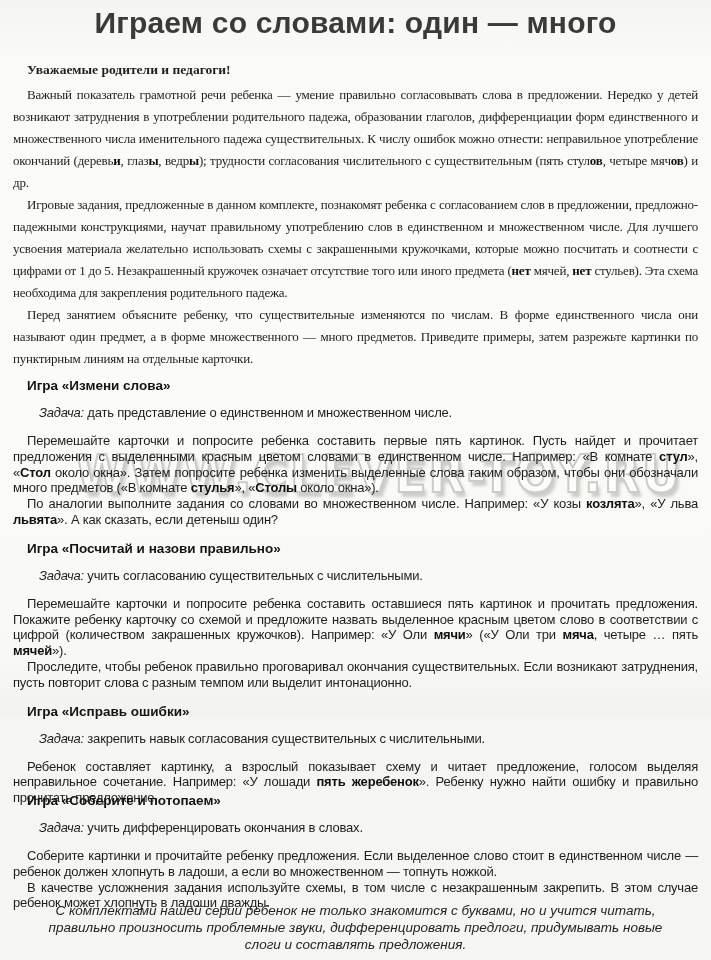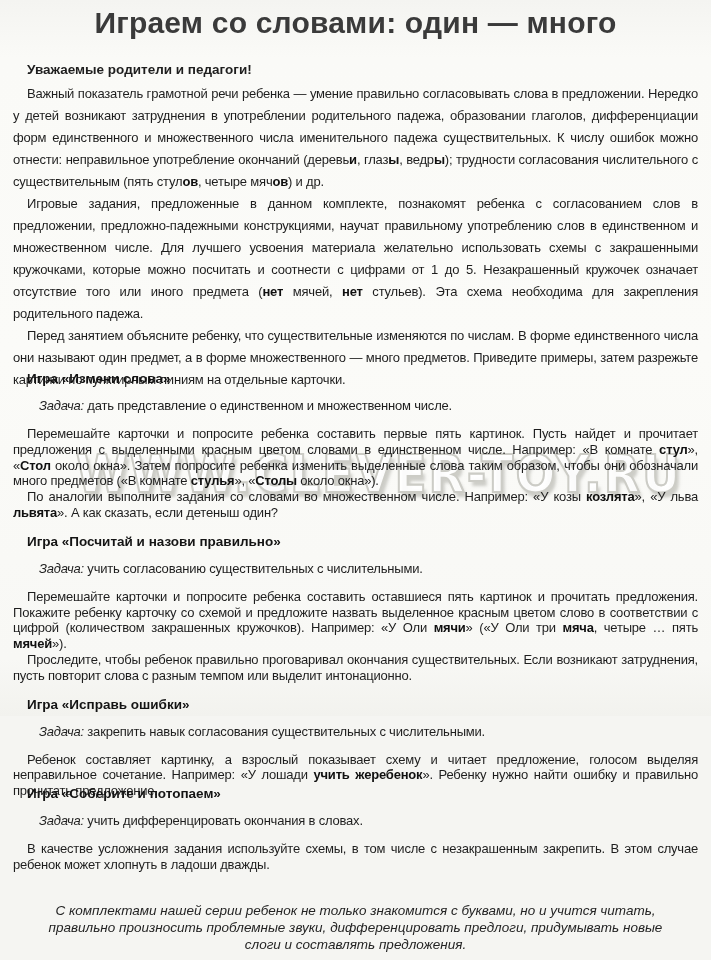--- a/index.html
+++ b/index.html
@@ -25,40 +25,40 @@
     font-family:"DejaVu Sans",sans-serif;
     font-weight:bold;font-size:47px;letter-spacing:2px;
     color:rgba(255,255,255,0.92);
     -webkit-text-stroke:2px #ccccc6;
     text-shadow:3px 4px 3px rgba(150,150,143,0.45);
     transform:scaleY(1.08);
     white-space:nowrap;
     user-select:none;
   }
   .sec{position:absolute;left:13px;right:13px;z-index:2;}
-  #intro{top:62px;}
+  #intro{top:62px;font-family:Liberation Serif, serif;}
   #games-block{top:366px;}
   #game-4{top:781px;}
   #footer-sec{top:894px;left:34px;right:34px;text-align:center;}
 
   .salutation{
     font-weight:bold;font-size:13.5px;
     margin:0 0 6px 14px;
   }
   .body-p{
     margin:0;text-align:justify;text-indent:14px;
     font-size:13px;line-height:22px;letter-spacing:-0.2px;
     color:#1e1e1e;
   }
   .game .body-p{line-height:15.8px;}
   .game-title{
     font-size:13.5px;font-weight:bold;color:#141414;
     margin:13px 0 7px 14px;
   }
-  .game:first-child .game-title, #game-4 .game-title{margin-top:5px;}
+  .game:first-child .game-title, #game-4 .game-title{margin-top:12px;}
   .task-line{
     margin:12px;text-indent:14px;
     font-size:13px;line-height:16px;letter-spacing:-0.2px;
   }
   .task-label{font-style:italic;}
   .hl{font-weight:bold;color:#101010;}
   .footer-note{
     font-style:italic;font-size:13.5px;line-height:17px;
     margin:8px auto;max-width:630px;color:#242424;
   }
@@ -95,28 +95,29 @@
     <div class="game">
       <h2 class="game-title">Игра «Посчитай и назови правильно»</h2>
       <p class="task-line"><span class="task-label">Задача:</span><span> учить согласованию существительных с числительными.</span></p>
       <p class="body-p"><span>Перемешайте карточки и попросите ребенка составить оставшиеся пять картинок и прочитать предложения. Покажите ребенку карточку со схемой и предложите назвать выделенное красным цветом слово в соответствии с цифрой (количеством закрашенных кружочков). Например: «У Оли </span><span class="hl">мячи</span><span>» («У Оли три </span><span class="hl">мяча</span><span>, четыре … пять </span><span class="hl">мячей</span><span>»).</span></p>
       <p class="body-p"><span>Проследите, чтобы ребенок правильно проговаривал окончания существительных. Если возникают затруднения, пусть повторит слова с разным темпом или выделит интонационно.</span></p>
     </div>
 
     <div class="game">
       <h2 class="game-title">Игра «Исправь ошибки»</h2>
       <p class="task-line"><span class="task-label">Задача:</span><span> закрепить навык согласования существительных с числительными.</span></p>
-      <p class="body-p"><span>Ребенок составляет картинку, а взрослый показывает схему и читает предложение, голосом выделяя неправильное сочетание. Например: «У лошади </span><span class="hl">учить жеребенок</span><span>». Ребенку нужно найти ошибку и правильно прочитать предложение.</span></p>
+      <p class="body-p"><span>Ребенок составляет картинку, а взрослый показывает схему и читает предложение, голосом выделяя неправильное сочетание. Например: «У лошади </span><span class="hl">пять жеребенок</span><span>». Ребенку нужно найти ошибку и правильно прочитать предложение.</span></p>
     </div>
 
   </section>
 
   <section class="sec game" id="game-4">
     <h2 class="game-title">Игра «Соберите и потопаем»</h2>
     <p class="task-line"><span class="task-label">Задача:</span><span> учить дифференцировать окончания в словах.</span></p>
+    <p class="body-p"><span>Соберите картинки и прочитайте ребенку предложения. Если выделенное слово стоит в единственном числе — ребенок должен хлопнуть в ладоши, а если во множественном — топнуть ножкой.</span></p>
     <p class="body-p"><span>В качестве усложнения задания используйте схемы, в том числе с незакрашенным закрепить. В этом случае ребенок может хлопнуть в ладоши дважды.</span></p>
   </section>
 
   <section class="sec" id="footer-sec">
     <p class="footer-note">С комплектами нашей серии ребенок не только знакомится с буквами, но и учится читать, правильно произносить проблемные звуки, дифференцировать предлоги, придумывать новые слоги и составлять предложения.</p>
     <p class="good-luck">Желаем удачи!</p>
   </section>
 
 </div>
 

